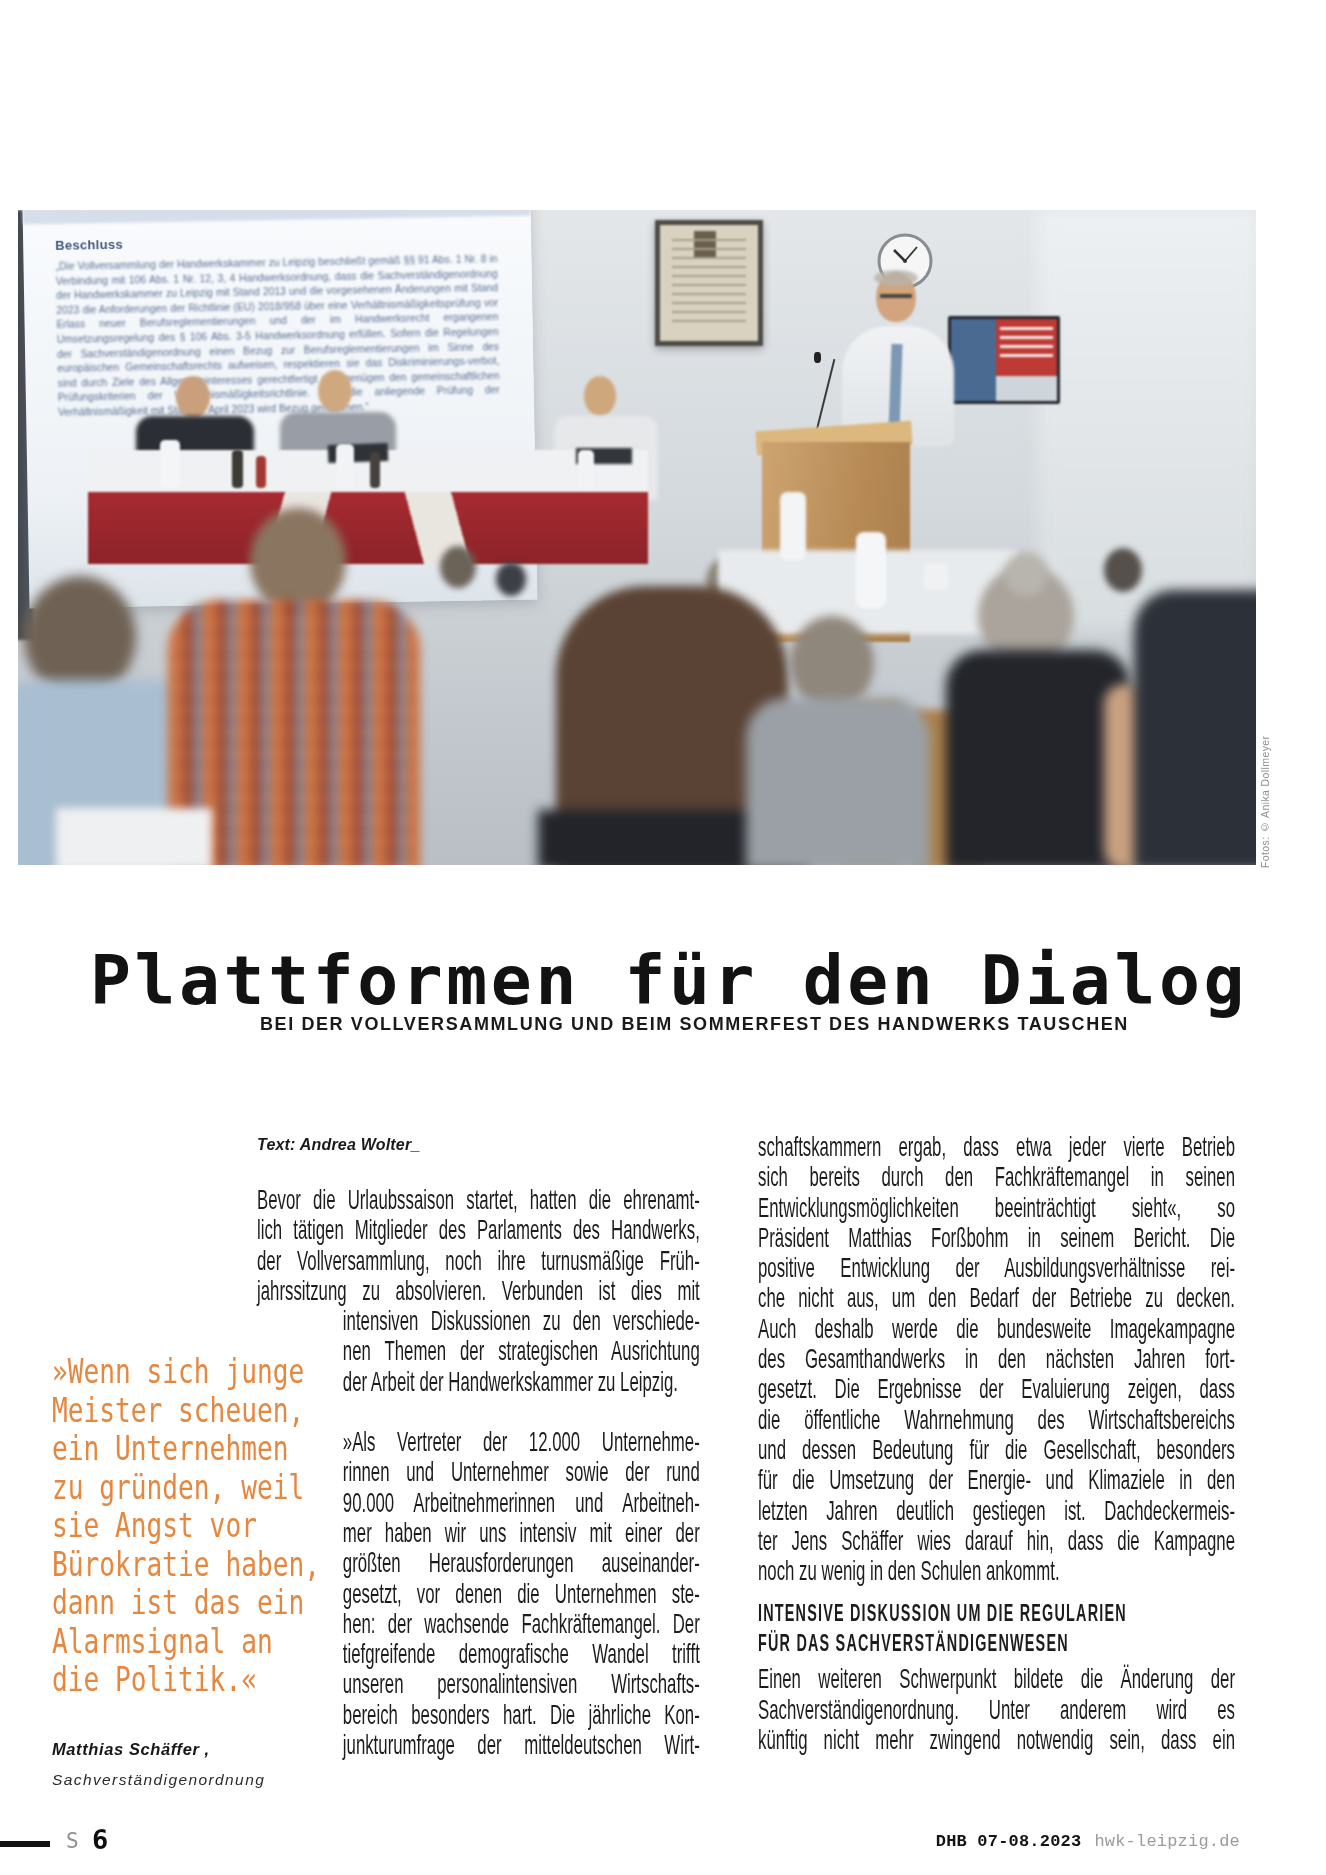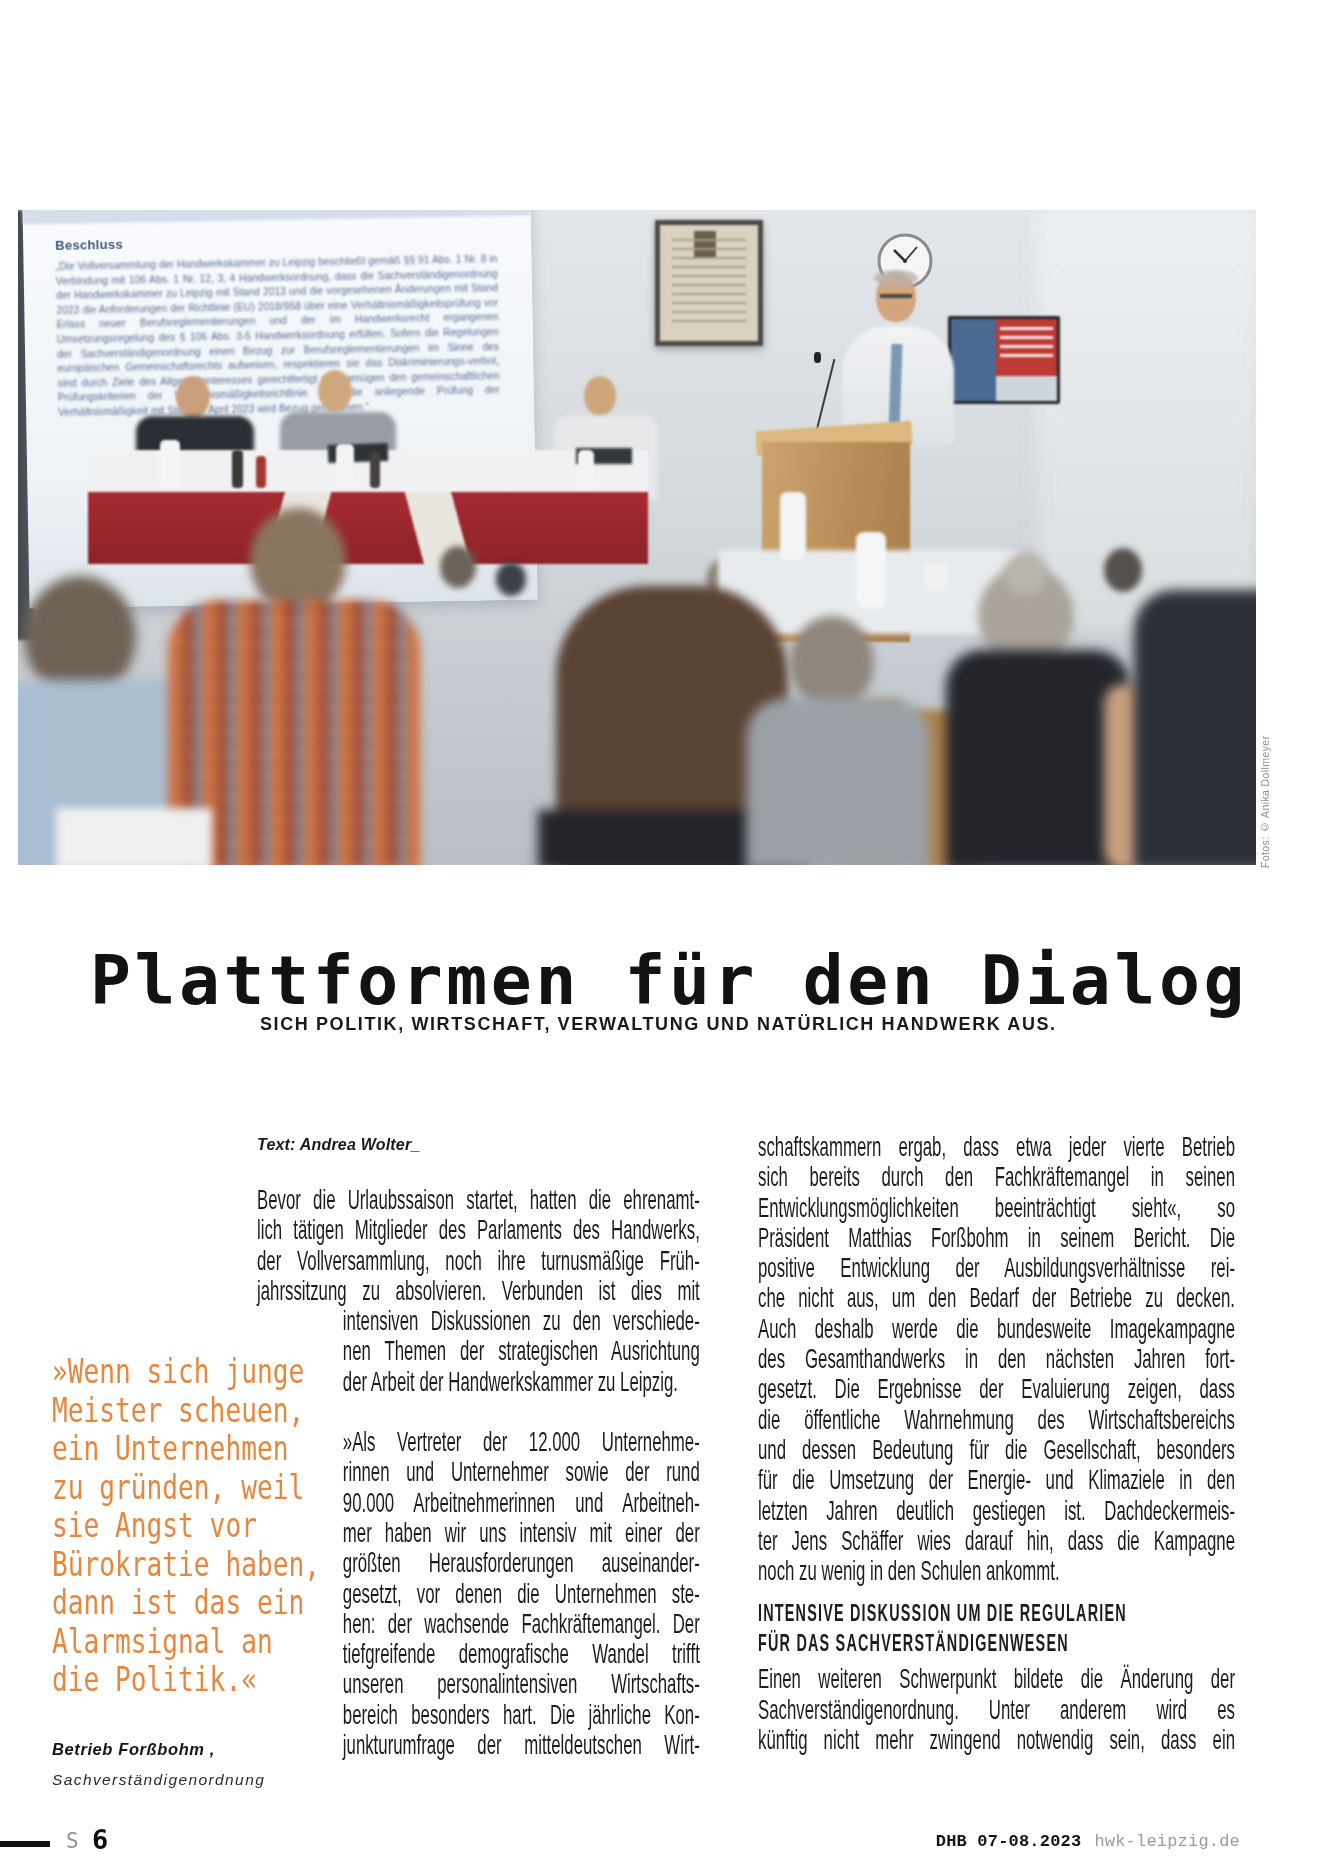--- a/index.html
+++ b/index.html
@@ -209,37 +209,37 @@
   <div class="ab ph-f5-arm"></div>
   <div class="ab ph-f6-body"></div>
   <div class="ab ph-table-fg"></div>
 </div>
 
 <div class="ab credit">Fotos: © Anika Dollmeyer</div>
 
 <h1 class="ab title">Plattformen für den Dialog</h1>
 
 <div class="ab subtitle">
-  <div>SICH POLITIK, WIRTSCHAFT, VERWALTUNG UND NATÜRLICH HANDWERK AUS.</div>
+  <div>BEI DER VOLLVERSAMMLUNG UND BEIM SOMMERFEST DES HANDWERKS TAUSCHEN</div>
 </div>
 
 <div class="ab byline">Text: Andrea Wolter_</div>
 
 <div class="ab quotewrap leftalign" id="pullquote" style="color: rgb(229, 135, 63);">
     <div class="tline">»Wenn sich junge</div>
     <div class="tline">Meister scheuen,</div>
     <div class="tline">ein Unternehmen</div>
     <div class="tline">zu gründen, weil</div>
     <div class="tline">sie Angst vor</div>
     <div class="tline">Bürokratie haben,</div>
     <div class="tline">dann ist das ein</div>
     <div class="tline">Alarmsignal an</div>
     <div class="tline">die Politik.«</div>
   </div>
-<div class="ab quote-author">Betrieb Forßbohm ,</div>
+<div class="ab quote-author">Matthias Schäffer ,</div>
 <div class="ab quote-role">Sachverständigenordnung</div>
 
 <div class="ab colwrap col-left">
   <div>
       <div class="tline">Bevor die Urlaubssaison startet, hatten die ehrenamt-</div>
       <div class="tline">lich tätigen Mitglieder des Parlaments des Handwerks,</div>
       <div class="tline">der Vollversammlung, noch ihre turnusmäßige Früh-</div>
       <div class="tline">jahrssitzung zu absolvieren. Verbunden ist dies mit</div>
     </div>
   <div class="indent">

